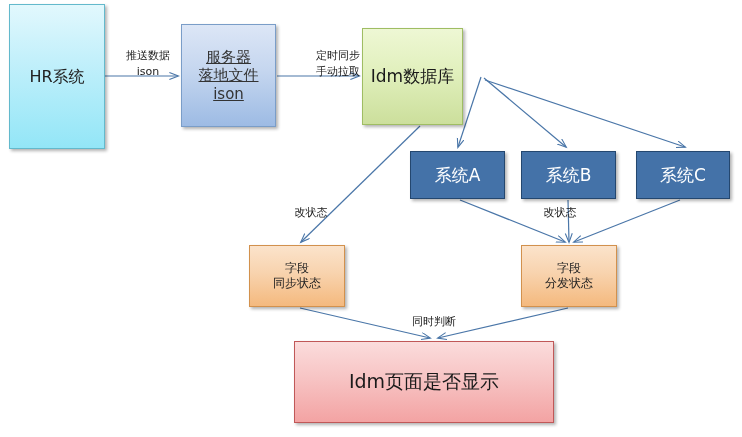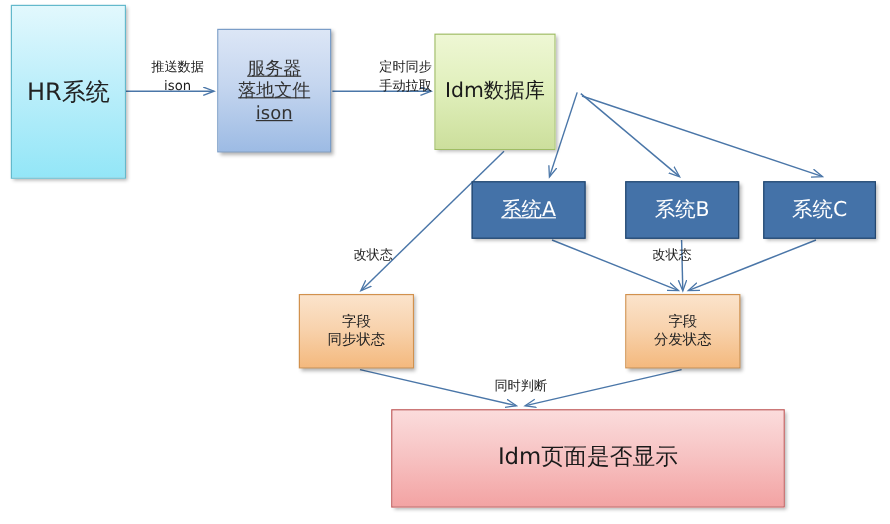--- a/index.html
+++ b/index.html
@@ -41,21 +41,21 @@
     white-space: pre-line;
   }
 
   
   .node-hr {
     left: 9px; top: 4px; width: 96px; height: 145px;
     background: linear-gradient(180deg, #e2f8fd 0%, #c3f0fb 38%, #93e6f7 100%);
     border: 1px solid #63b9cc;
     box-shadow: 2px 2px 3px rgba(0,0,0,0.30);
     color: #222222;
-    font-size: 20px;
+    font-size: 16px;
   }
 
   
   .node-server {
     left: 181px; top: 24px; width: 95px; height: 103px;
     background: linear-gradient(180deg, #dce6f6 0%, #c5d6ef 45%, #9dbbe4 100%);
     border: 1px solid #7a9dc8;
     box-shadow: 2px 2px 3px rgba(0,0,0,0.30);
     color: #333333;
     font-size: 15px;
@@ -74,45 +74,44 @@
 
   
   .node-sys {
     top: 151px; height: 48px; width: 95px;
     background: #4472a8;
     border: 1px solid #24476f;
     box-shadow: 2px 2px 3px rgba(0,0,0,0.30);
     color: #ffffff;
     font-size: 17px;
   }
-  .node-sysa { left: 393px; text-decoration: underline; }
+  .node-sysa { left: 410px; }
   .node-sysb { left: 521px; }
   .node-sysc { left: 636px; width: 94px; }
 
   
   .node-field {
     top: 245px; width: 96px; height: 62px;
     background: linear-gradient(180deg, #fbe3cb 0%, #f8d3ae 45%, #f4b97e 100%);
     border: 1px solid #d2914d;
     box-shadow: 2px 2px 3px rgba(0,0,0,0.30);
     color: #222222;
     font-size: 12px;
   }
   .node-field-sync { left: 249px; }
   .node-field-dist { left: 521px; }
 
   
   .node-result {
-    left: 294px; top: 341px; width: 328px; height: 82px;
+    left: 294px; top: 341px; width: 260px; height: 82px;
     background: linear-gradient(180deg, #fbdcdc 0%, #f7c4c4 45%, #f3a3a3 100%);
     border: 1px solid #c05858;
     box-shadow: 2px 2px 3px rgba(0,0,0,0.30);
     color: #1a1a1a;
     font-size: 19px;
-    margin-left: 32px;
   }
 
   
   .edge-label {
     position: absolute;
     color: #1a1a1a;
     font-size: 11px;
     line-height: 1.45;
     white-space: pre-line;
     text-align: center;

